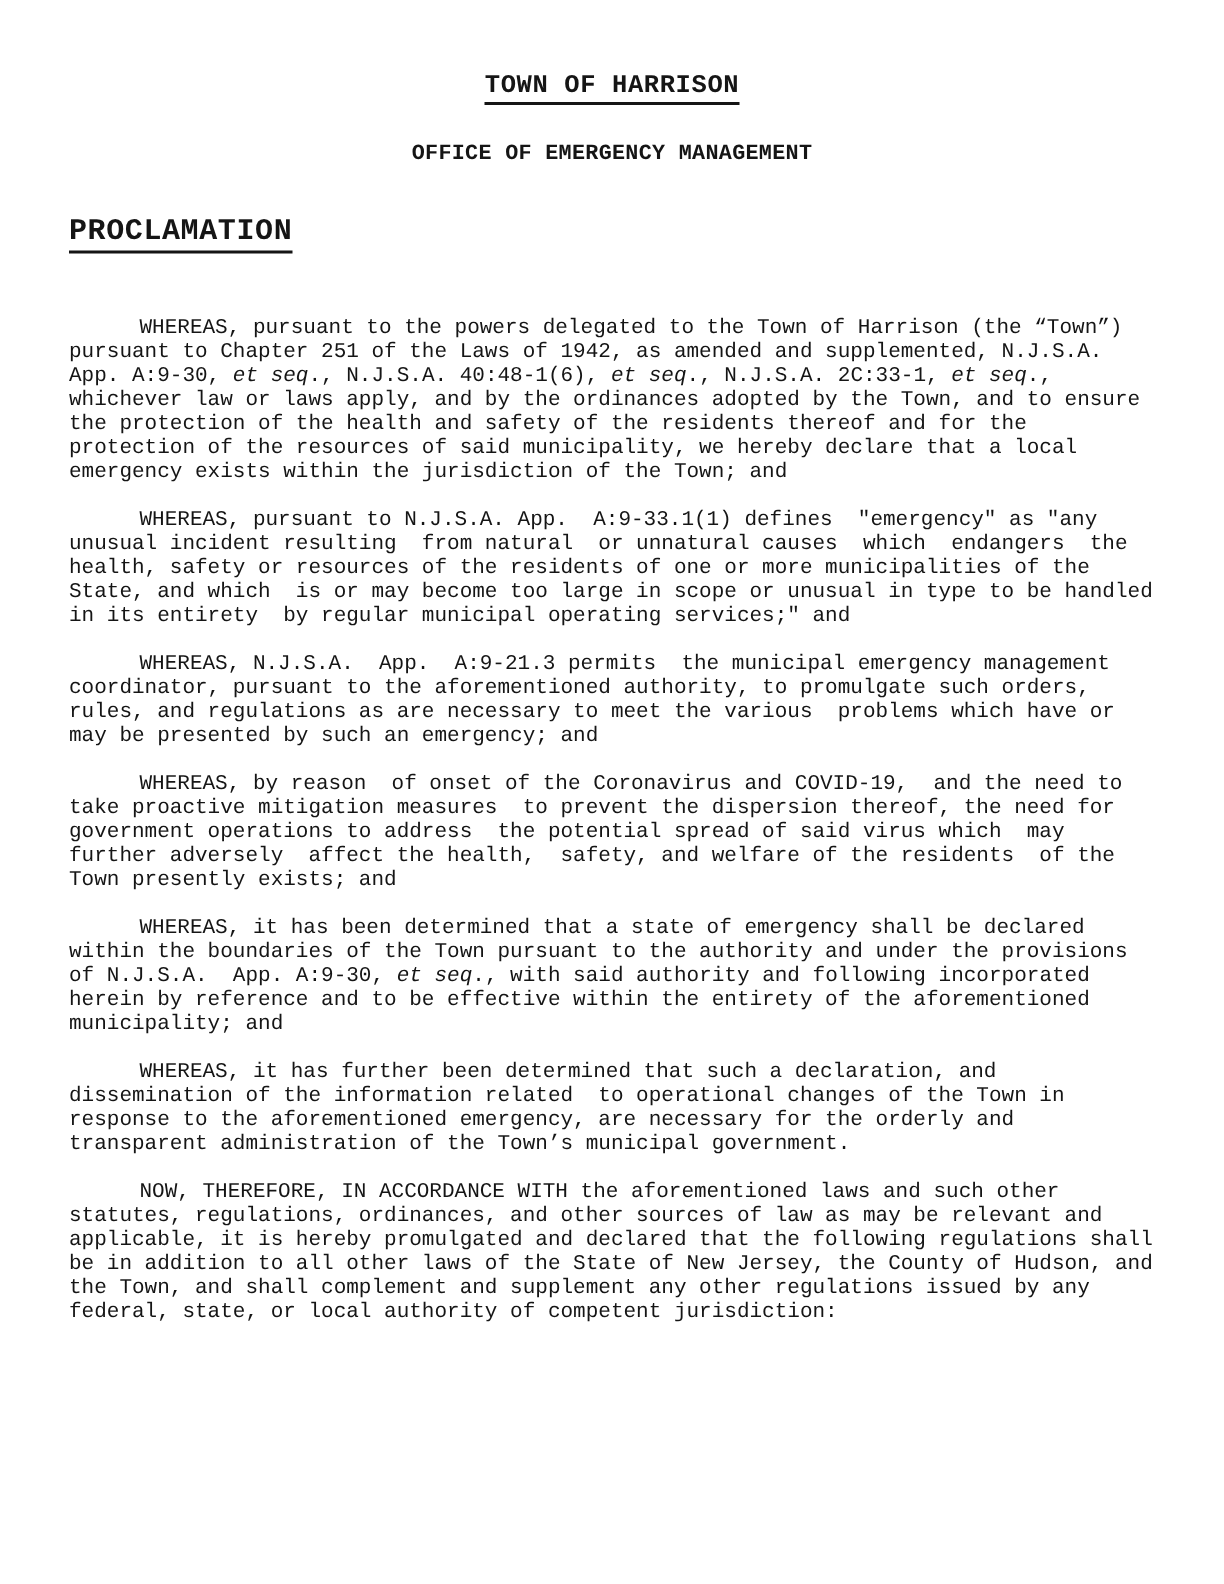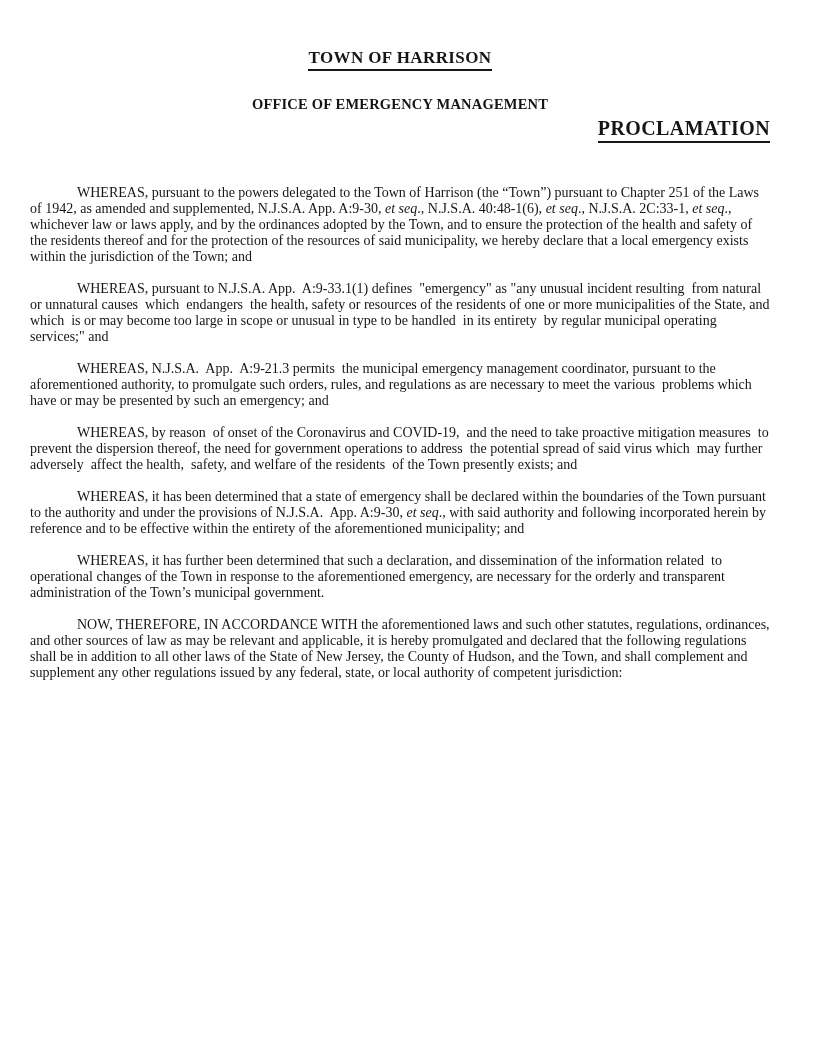--- a/index.html
+++ b/index.html
@@ -7,57 +7,57 @@
     padding: 0;
     background: #ffffff;
   }
   .page {
     position: relative;
     width: 816px;
     height: 1056px;
     margin: 0 auto;
     background: #ffffff;
     box-sizing: border-box;
-    padding: 48px 46px 0 30px;
-    font-family: Liberation Serif, serif;
+    padding: 48px 46px 0 46px;
+    font-family: Liberation Mono, monospace;
     color: #151515;
     overflow: hidden;
   }
   .doc-title {
     margin: 0 0 25px 0;
     text-align: center;
     font-size: 17px;
     font-weight: bold;
     letter-spacing: 0.4px;
   }
   .doc-title .underline {
     display: inline-block;
     border-bottom: 2px solid #151515;
     padding-bottom: 1px;
   }
   .doc-subtitle {
-    margin: 0 0 4px 0;
+    margin: 0 0 32px 0;
     text-align: center;
     font-size: 14.5px;
     font-weight: bold;
     letter-spacing: 0.2px;
   }
   .officials {
     display: flex;
     justify-content: space-between;
     font-size: 14.5px;
     line-height: 19px;
     margin: 0 0 22px 0;
   }
   .official-right {
     width: 192px;
   }
   .proclamation-heading {
     margin: 0 0 42px 0;
-    text-align: right;
+    text-align: left;
     font-size: 20px;
     font-weight: bold;
     letter-spacing: 0.4px;
   }
   .proclamation-heading .underline {
     display: inline-block;
     border-bottom: 2px solid #151515;
     padding-bottom: 1px;
   }
   .doc-body {

